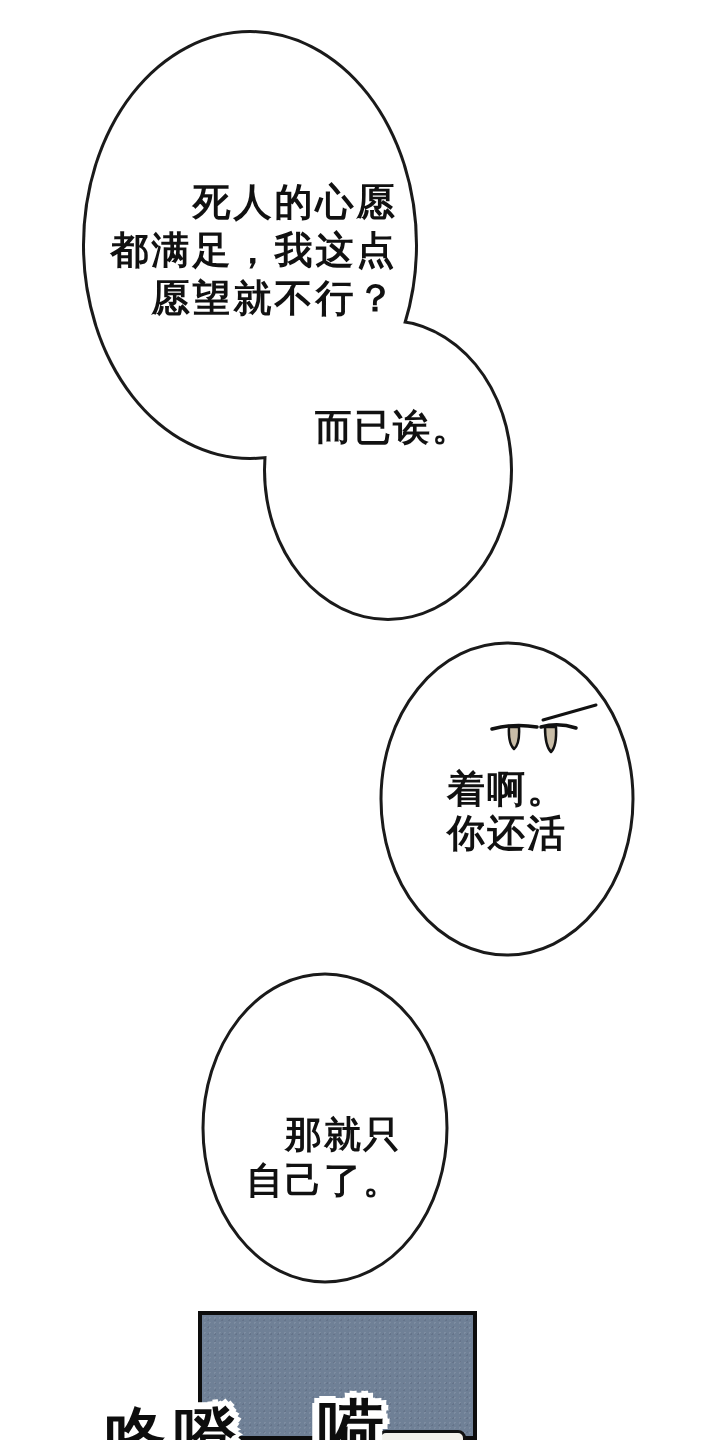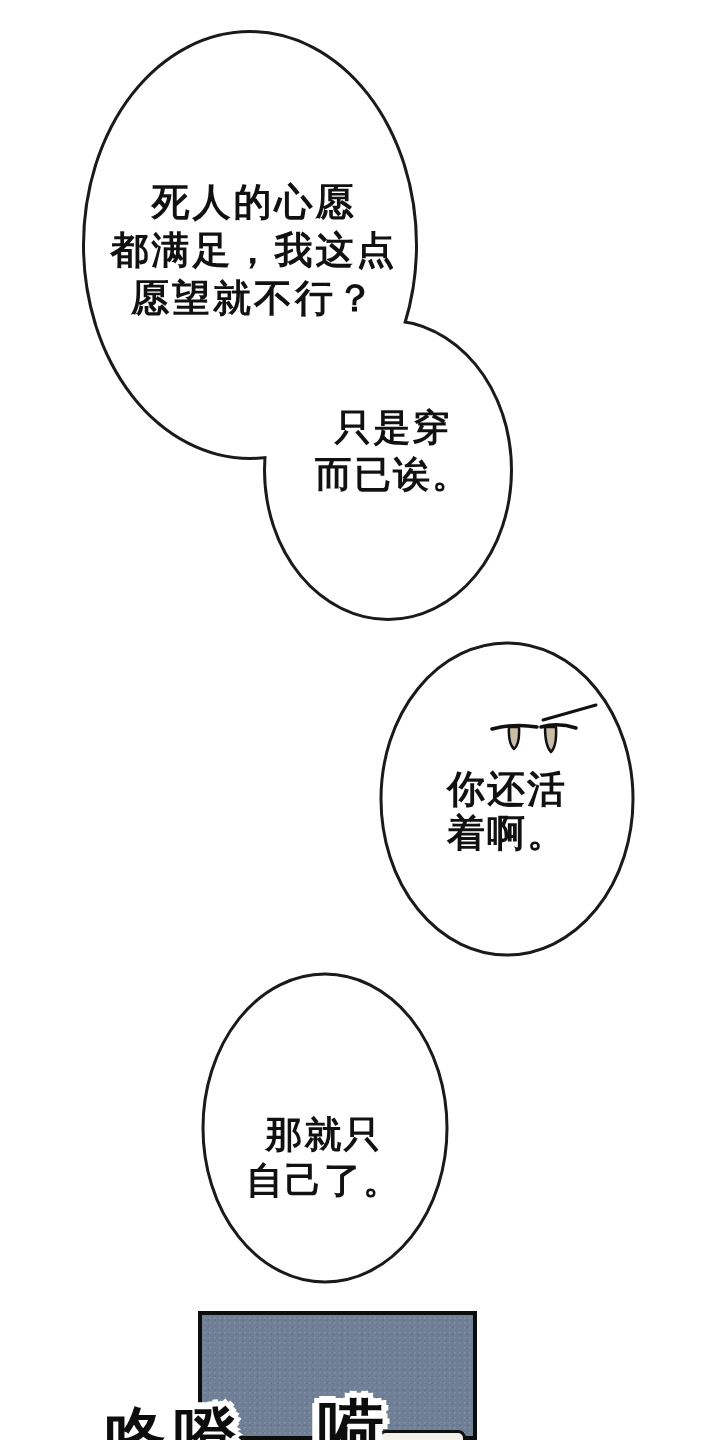--- a/index.html
+++ b/index.html
@@ -15,21 +15,21 @@
     position: absolute;
     left: 0; top: 0;
     width: 720px; height: 1440px;
     z-index: 1;
   }
   .speech-text {
     position: absolute;
     z-index: 5;
     color: #111111;
     font-weight: bold;
-    text-align: center;
+    text-align: right;
     transform: translateX(-50%);
     white-space: nowrap;
   }
   .speech-text .line { display: block; }
   .text-b1a { left: 254px; top: 178px; font-size: 38px; line-height: 48px; letter-spacing: 3px; }
   .text-b1b { left: 393px; top: 404px; font-size: 37px; line-height: 47px; letter-spacing: 2px; }
   .text-b2  { left: 507px; top: 767px; font-size: 38px; line-height: 44px; letter-spacing: 2px; }
   .text-b3  { left: 324px; top: 1112px; font-size: 37px; line-height: 46px; letter-spacing: 2px; }
   .bottom-panel {
     position: absolute;
@@ -101,27 +101,26 @@
     </g>
   </svg>
 
   <div class="speech-text text-b1a">
     <span class="line">死人的心愿</span>
     <span class="line">都满足，我这点</span>
     <span class="line">愿望就不行？</span>
   </div>
 
   <div class="speech-text text-b1b">
-    <span class="line">只是穿</span>
     <span class="line">而已诶。</span>
   </div>
 
   <div class="speech-text text-b2">
+    <span class="line">着啊。</span>
     <span class="line">你还活</span>
-    <span class="line">着啊。</span>
   </div>
 
   <div class="speech-text text-b3">
     <span class="line">那就只</span>
     <span class="line">自己了。</span>
   </div>
 
   <div class="bottom-panel"></div>
 
   <div class="white-object"></div>

